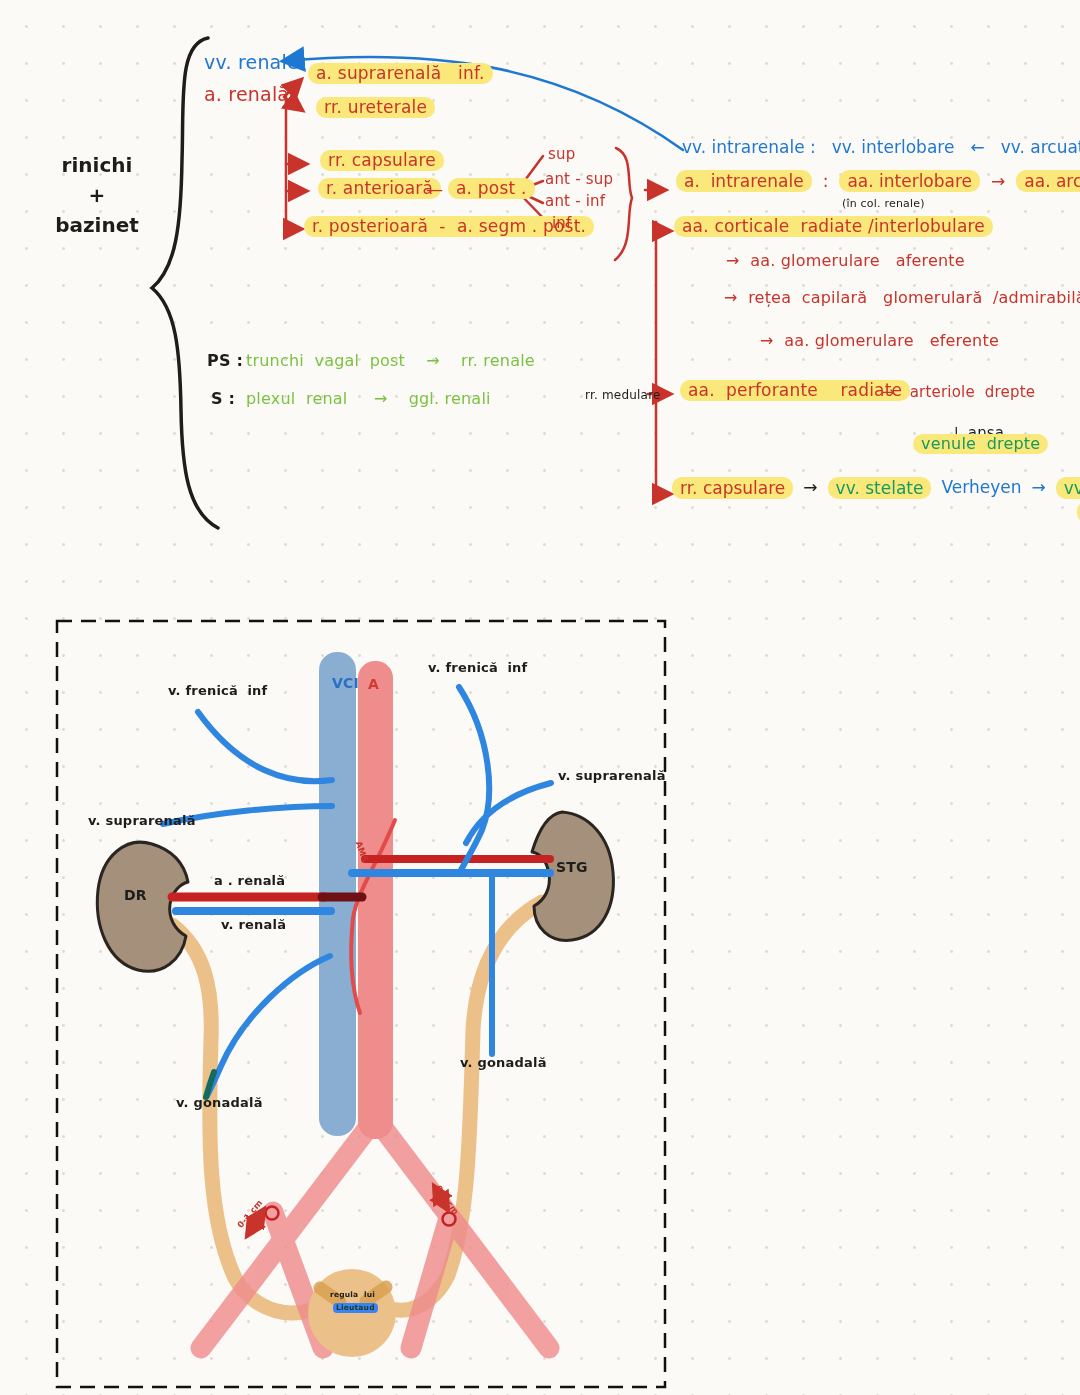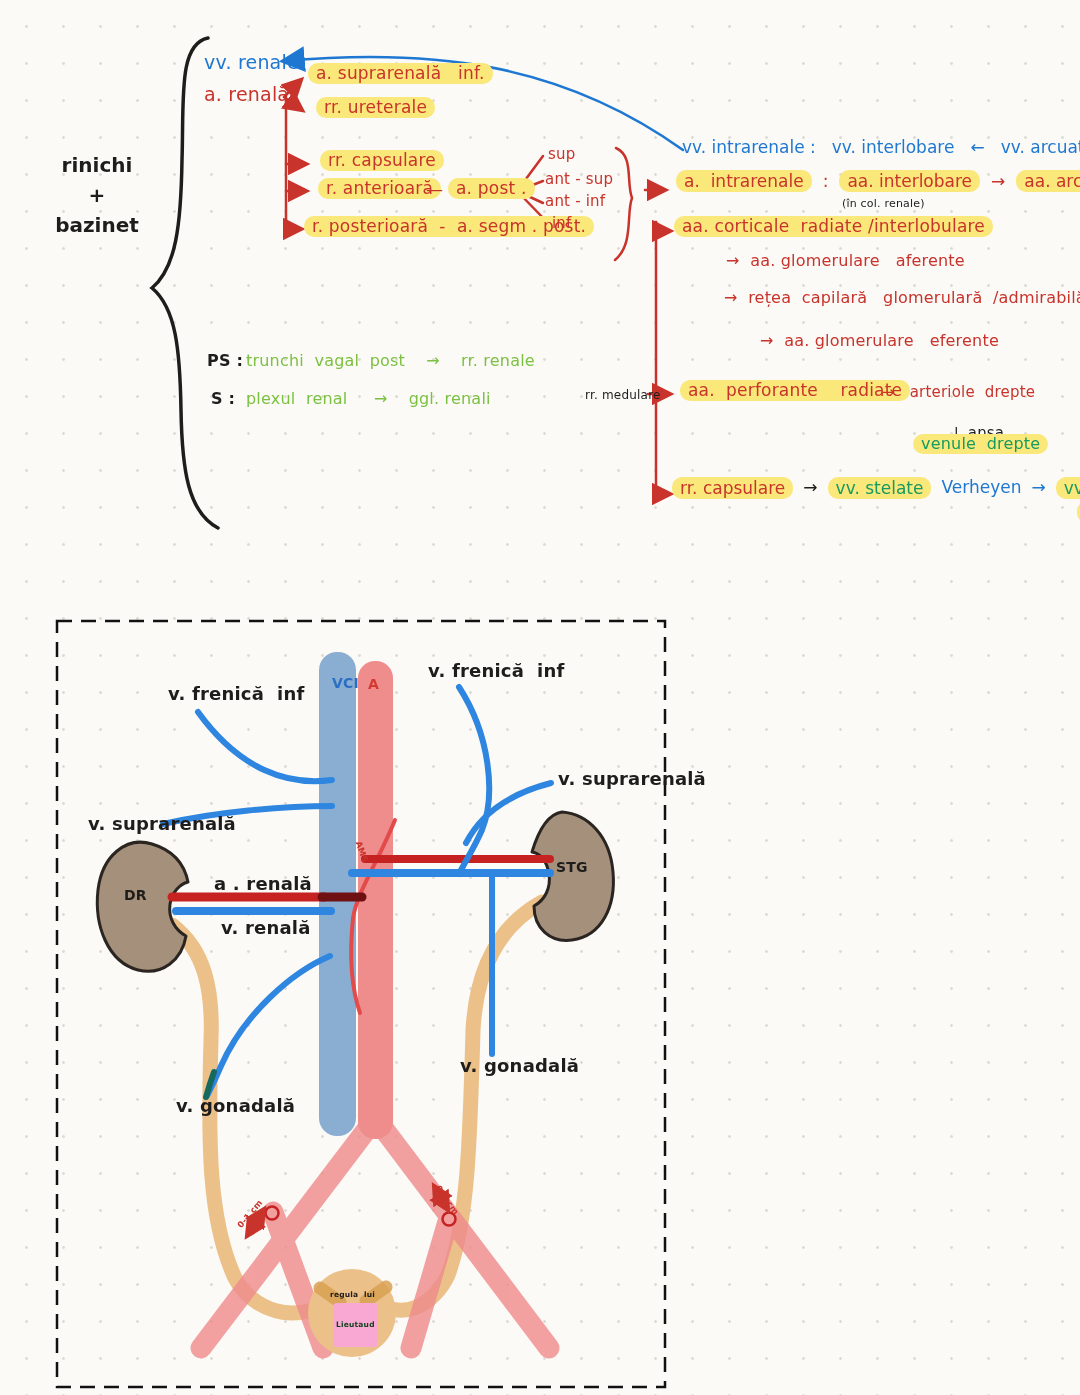--- a/index.html
+++ b/index.html
@@ -11,25 +11,25 @@
     font-family:"DejaVu Sans",sans-serif;
   }
   .lbl{position:absolute;white-space:pre;letter-spacing:.2px;font-weight:500;line-height:1.1;}
   .red{color:#c8332b;}
   .blue{color:#1e78d2;}
   .black{color:#1f1d1b;}
   .green{color:#7cc142;}
   .dgreen{color:#169a62;}
   .hl{background:#fbe87a;border-radius:10px;padding:1px 8px;}
   .f19{font-size:19px;} .f17{font-size:17px;} .f16{font-size:16px;} .f15{font-size:15px;}
-  .f13{font-size:18px;font-weight:600;} .f14{font-size:14px;font-weight:700;}
+  .f13{font-size:13px;font-weight:600;} .f14{font-size:14px;font-weight:700;}
   .f12{font-size:12px;} .f11{font-size:11px;} .f8{font-size:8.5px;font-weight:700;}
   .row{position:absolute;display:flex;align-items:center;white-space:pre;}
   svg{position:absolute;left:0;top:0;}
-  .tiny-hl{background:#f9a8d4;color:#14421f;border-radius:4px;padding:18px 3px;}
+  .tiny-hl{background:#3b82f6;color:#14421f;border-radius:4px;padding:1px 3px;}
   .subject{position:absolute;left:42px;top:150px;width:110px;text-align:center;
     color:#1f1d1b;font-size:20px;font-weight:600;line-height:1.5;}
 </style>
 </head>
 <body>
 
 <svg width="1080" height="1395" viewBox="0 0 1080 1395">
   <defs>
     <marker id="arrow-red" viewBox="0 0 10 10" refX="8" refY="5" markerWidth="9" markerHeight="9" orient="auto-start-reverse">
       <path d="M0 0 L10 5 L0 10 z" fill="#c8332b"></path>

